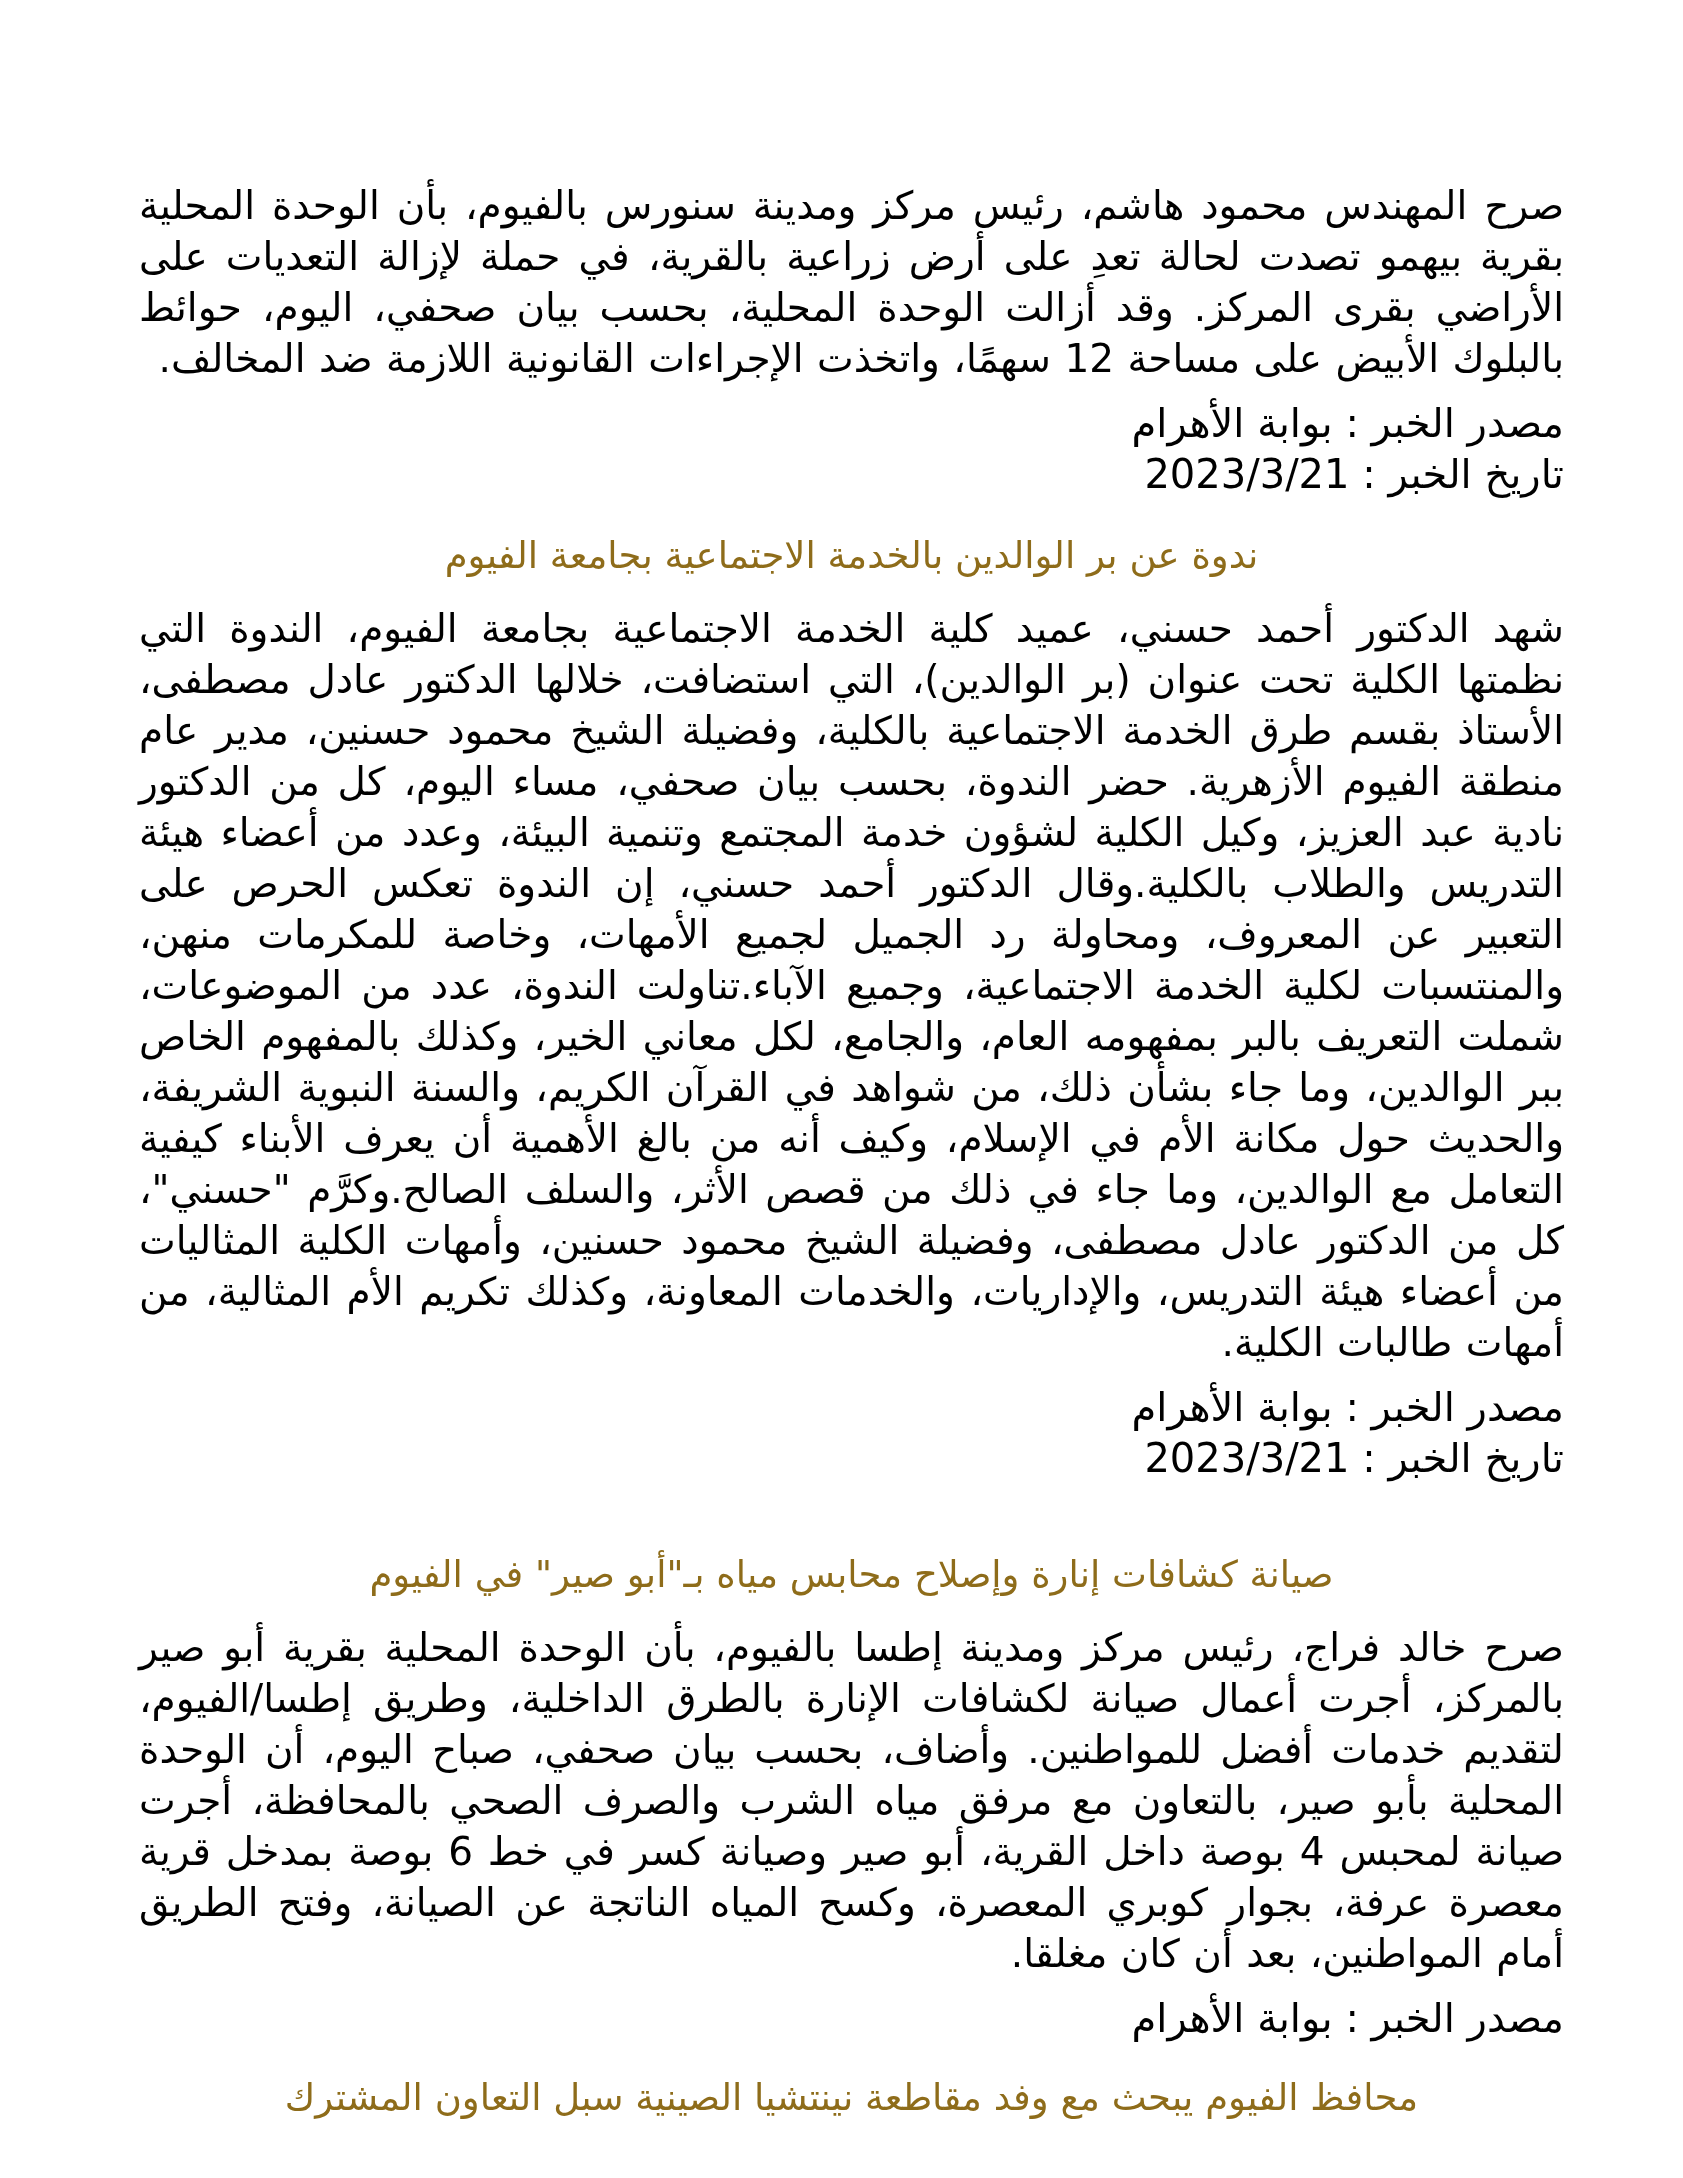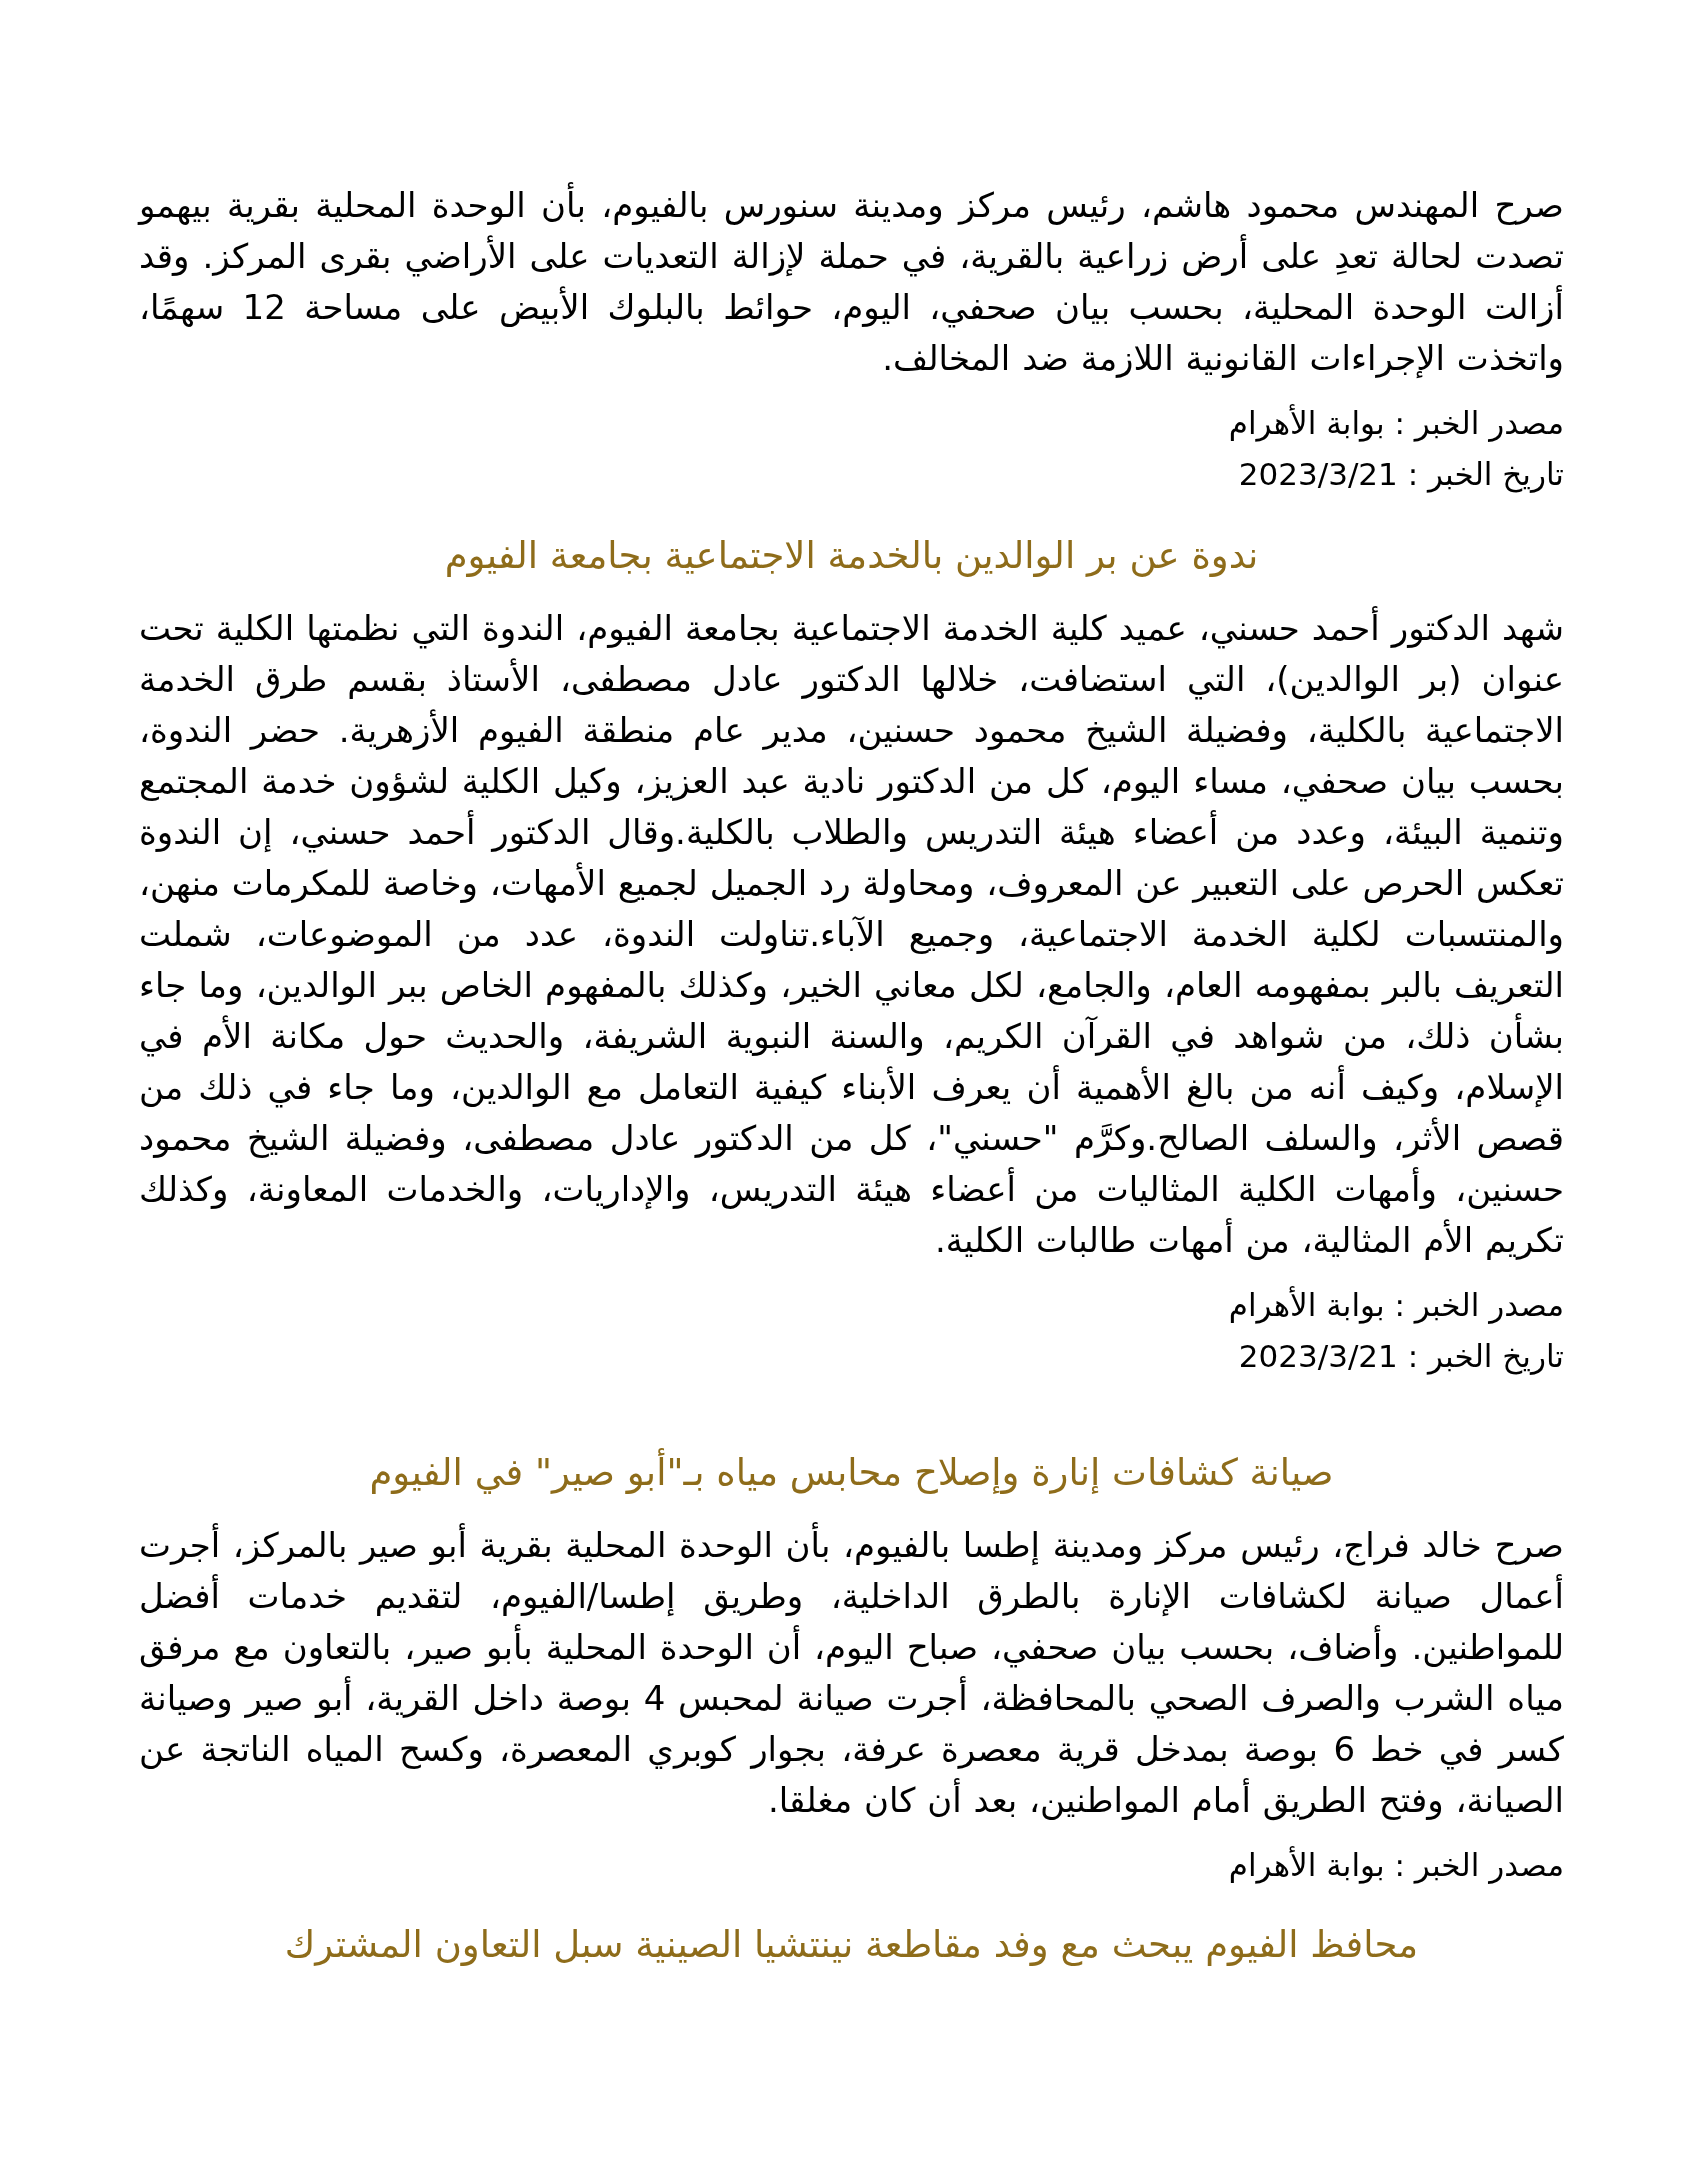--- a/index.html
+++ b/index.html
@@ -18,33 +18,33 @@
   .page {
     box-sizing: border-box;
     width: 1683px;
     height: 2178px;
     padding: 180px 119px 0 139px;
   }
   .article {
     margin: 0;
   }
   .body-par {
-    font-size: 34px;
+    font-size: 39px;
     line-height: 51px;
     text-align: justify;
     text-align-last: right;
     margin: 0;
     color: #000000;
     word-spacing: 1px;
   }
   .src-block {
     margin-top: 14px;
   }
   .src-line {
-    font-size: 31px;
+    font-size: 40px;
     line-height: 51px;
     text-align: right;
     margin: 0;
     color: #000000;
   }
   .date-extra-gap {
     margin-top: 30px;
   }
   .headline {
     font-size: 37px;

